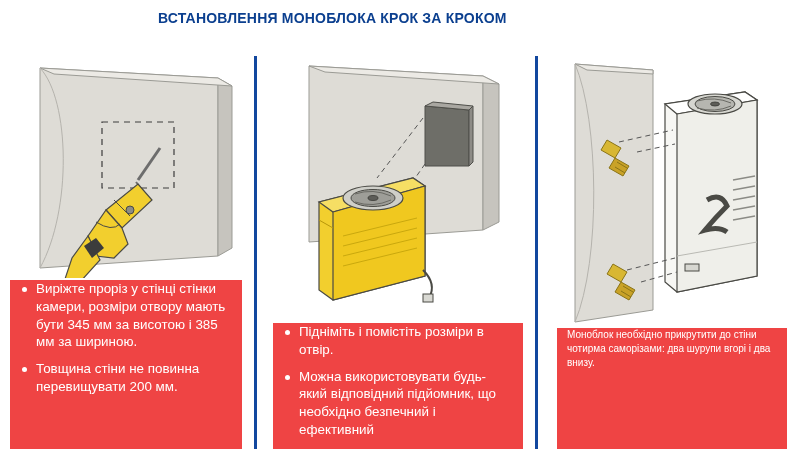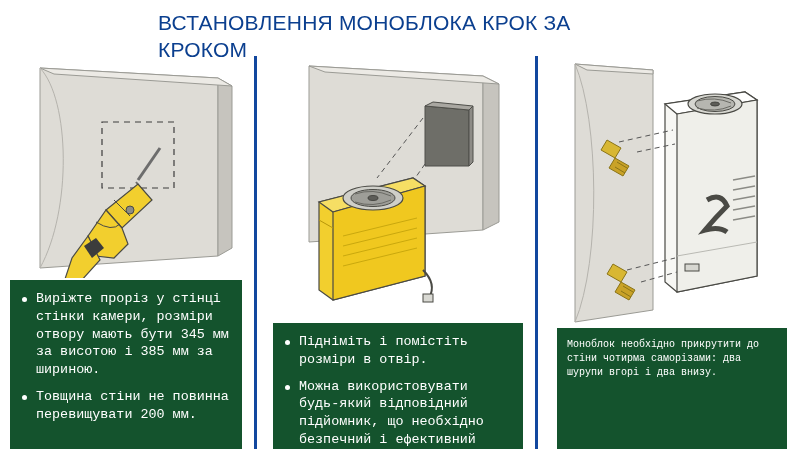--- a/index.html
+++ b/index.html
@@ -20,22 +20,22 @@
     position: absolute;
     left: 0; top: 0;
     width: 800px; height: 56px;
     background: #ffffff;
   }
   .header-title {
     position: absolute;
     left: 158px; top: 10px;
     width: 430px;
     color: #0b3f8f;
-    font-size: 21px;
-    font-weight: normal;
+    font-size: 14px;
+    font-weight: bold;
     line-height: 1.28;
     letter-spacing: 0.2px;
   }
   
   .col {
     position: absolute;
     top: 56px;
     height: 393px;
   }
   .col-1 { left: 0px;   width: 250px; }
@@ -56,24 +56,23 @@
     background: #ffffff;
     overflow: hidden;
   }
   .illus-1 { left: 10px;  top: 4px;  width: 230px; height: 218px; }
   .illus-2 { left: 8px;   top: 4px;  width: 248px; height: 262px; }
   .illus-3 { left: 12px;  top: 4px;  width: 228px; height: 266px; }
 
   
   .blue-box {
     position: absolute;
-    background: #14532d;
+    background: #ef4444;
     color: #ffffff;
-    padding: 10px 12px 10px 10px;
-    font-family: Liberation Mono, monospace;
+    padding: 0 12px 10px 10px;
   }
   .bb-1 { left: 10px;  top: 224px; width: 232px; height: 169px; }
   .bb-2 { left: 8px;   top: 267px; width: 250px; height: 126px; }
   .bb-3 { left: 12px;  top: 272px; width: 230px; height: 121px; }
 
   .bullets { list-style: none; margin: 0; padding: 0; }
   .bullets li {
     position: relative;
     padding-left: 16px;
     margin-bottom: 9px;

